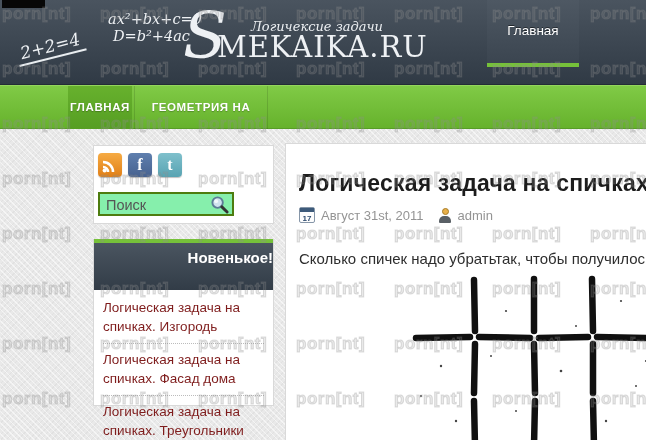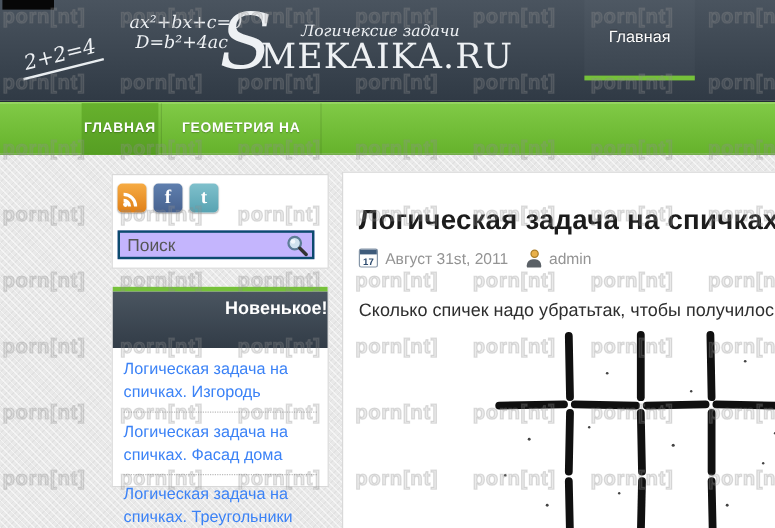--- a/index.html
+++ b/index.html
@@ -65,38 +65,38 @@
   .sico {
     width:24px; height:24px; border-radius:4px; color:#fff; text-align:center;
     font-weight:bold; font-size:16px; line-height:24px; cursor:pointer;
     box-shadow:0 1px 1px rgba(0,0,0,.25);
   }
   .sico.rss { background:linear-gradient(#f6ab43, #e07f17); position:relative; }
   .sico.rss svg { position:absolute; left:4px; top:4px; }
   .sico.fb { background:linear-gradient(#5f7fae, #47628f); font-family:"Liberation Serif", serif; }
   .sico.tw { background:linear-gradient(#7fc0cc, #58a3b2); font-family:"Liberation Serif", serif; }
   .search-wrap {
-    position:absolute; left:4px; top:46px; width:164px; height:24px;
-    border:2px solid #0c4a6e; background:#c4b5fd;
+    position:absolute; left:4px; top:46px; width:136px; height:24px;
+    border:2px solid #4d7c0f; background:#86efac;
   }
   .search-input {
     position:absolute; left:0; top:0; width:130px; height:20px; border:0; outline:0;
     font-family:"Liberation Sans", sans-serif; font-size:14.5px; color:#555; padding:1px 0 0 6px;
     background:transparent;
   }
   .search-btn { position:absolute; right:3px; top:1px; width:19px; height:19px; cursor:pointer; }
   .box-new { left:93px; top:239px; width:181px; height:167px; border-top:none; }
   .new-accent { height:4px; background:#76c13a; }
   .new-header {
     height:47px; background:linear-gradient(#4a5560, #323c47);
     color:#fff; font-weight:bold; font-size:15px; line-height:30px; padding-left:10px;text-align:right;
   }
   .new-list { padding:2px 9px 0 9px; }
   .new-link {
-    display:block; padding:6px 0 7px 0; color:#3b82f6; font-size:13.5px; line-height:19px;
+    display:block; padding:6px 0 7px 0; color:#7f1d1d; font-size:13.5px; line-height:19px;
     text-decoration:none; border-bottom:1px dotted #bcbcbc; cursor:pointer;
   }
   
   .main-box {
     position:absolute; left:285px; top:143px; width:430px; height:400px;
     background:#fff; border:1px solid #d9d9d9; padding:26px 0 0 13px;
   }
   .post-title { font-size:23px; font-weight:bold; color:#1c1c1c; letter-spacing:.2px; white-space:nowrap; }
   .post-meta { margin-top:10px; display:flex; align-items:center; gap:6px; color:#949494; font-size:13px; }
   .cal-icon {

